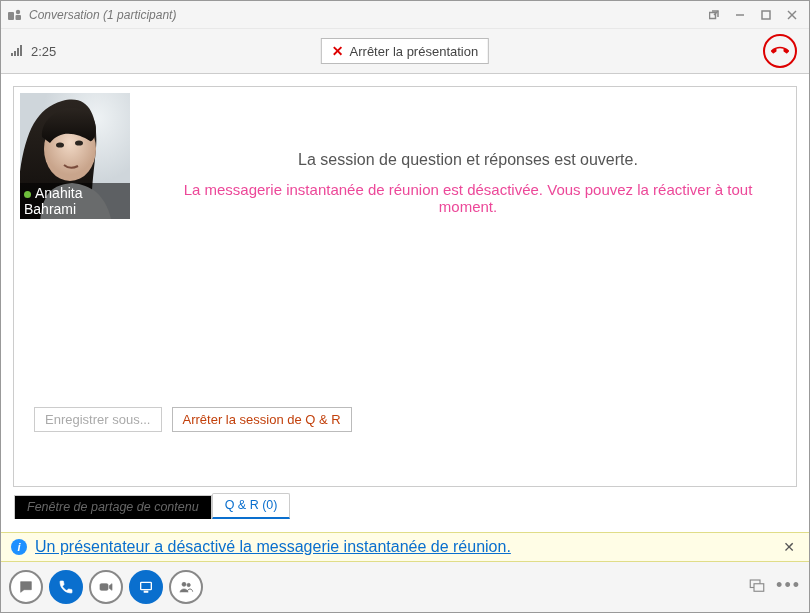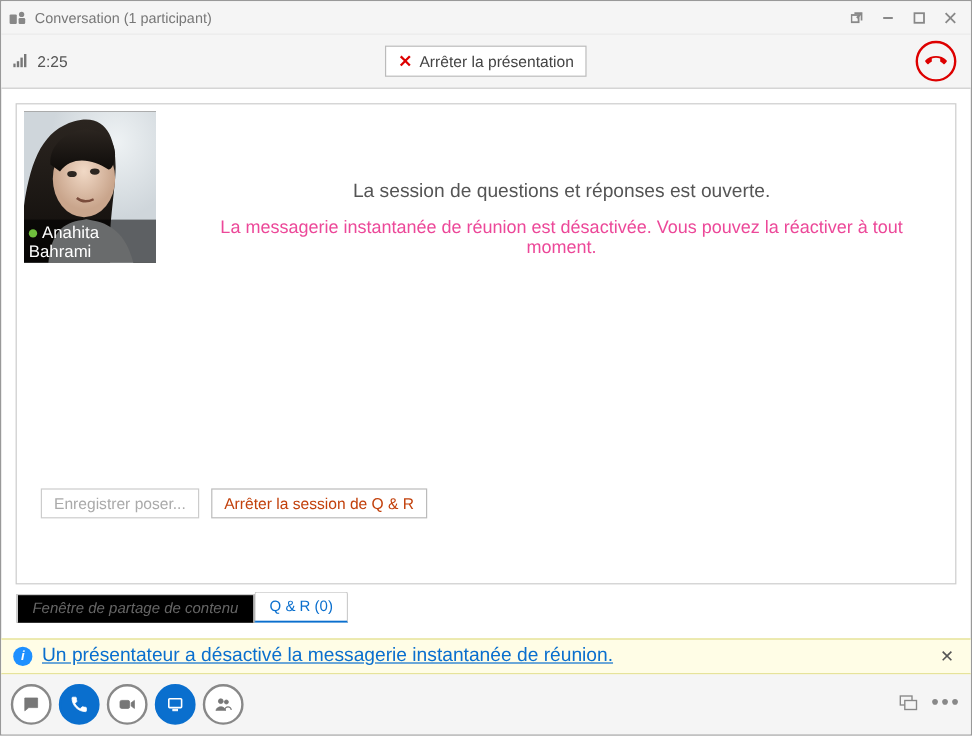--- a/index.html
+++ b/index.html
@@ -2,21 +2,21 @@
 <html><head>
 <meta charset="utf-8">
 <style>
   * { box-sizing: border-box; margin: 0; padding: 0; font-family: "Segoe UI", Arial, sans-serif; }
   body { width: 810px; height: 613px; background: #fff; border: 1px solid #999; position: relative; overflow: hidden; font-size: 13px; color: #333; }
 
   
   .titlebar { height: 28px; background: #f5f5f5; display: flex; align-items: center; padding: 0 4px; color: #777; font-size: 12px; border-bottom: 1px solid #e8e8e8;}
   .titlebar .app-icon { width: 16px; height: 16px; margin: 0 6px 0 2px; position: relative; }
   .titlebar .app-icon svg { width: 16px; height: 16px; }
-  .titlebar .title { flex: 1; }
+  .titlebar .title { flex: 1; font-style: italic; }
   .titlebar .win-btn { width: 26px; height: 20px; display: inline-flex; align-items: center; justify-content: center; color: #888; }
   .titlebar .win-btn svg { width: 10px; height: 10px; stroke: #888; stroke-width: 1.5; fill: none; }
 
   
   .status-row { height: 45px; background: #f5f5f5; display: flex; align-items: center; padding: 0 10px; border-bottom: 1px solid #ccc; position: relative;}
   .status-left { display: flex; align-items: center; gap: 6px; color: #666;}
   .signal-icon svg { width: 14px; height: 14px; }
   .status-time { font-size: 13px; color: #555;}
   .stop-btn { position: absolute; left: 50%; transform: translateX(-50%); background: #fff; border: 1px solid #bbb; padding: 4px 10px; font-size: 13px; display: flex; align-items: center; gap: 6px; color: #444;}
   .stop-btn .x { color: #d00; font-weight: bold; font-size: 14px;}
@@ -153,28 +153,28 @@
         <path d="M44 72 q6 5 14 1" stroke="#7a4c3c" stroke-width="2" fill="none"></path>
         <path d="M20 130 C 22 100, 32 92, 52 90 C 72 92, 86 102, 92 130 Z" fill="#e9edef"></path>
       </svg>
     </div>
     <div class="name-strip">
       <span class="dot"></span><span>Anahita Bahrami</span>
     </div>
   </div>
 
   <div class="main-msgs">
-    <div class="line1">La session de questions et réponses est ouverte.</div>
+    <div class="line1">La session de question et réponses est ouverte.</div>
     <div class="line2">La messagerie instantanée de réunion est désactivée. Vous pouvez la réactiver à tout moment.</div>
   </div>
 
 
 
   <div class="btn-row">
-    <button class="btn disabled">Enregistrer poser...</button>
+    <button class="btn disabled">Enregistrer sous...</button>
     <button class="btn">Arrêter la session de Q &amp; R</button>
   </div>
 </div>
 
 <div class="tabrow">
   <div class="tab inactive">Fenêtre de partage de contenu</div>
   <div class="tab active">Q &amp; R (0)</div>
 </div>
 
 <div class="infobar">

